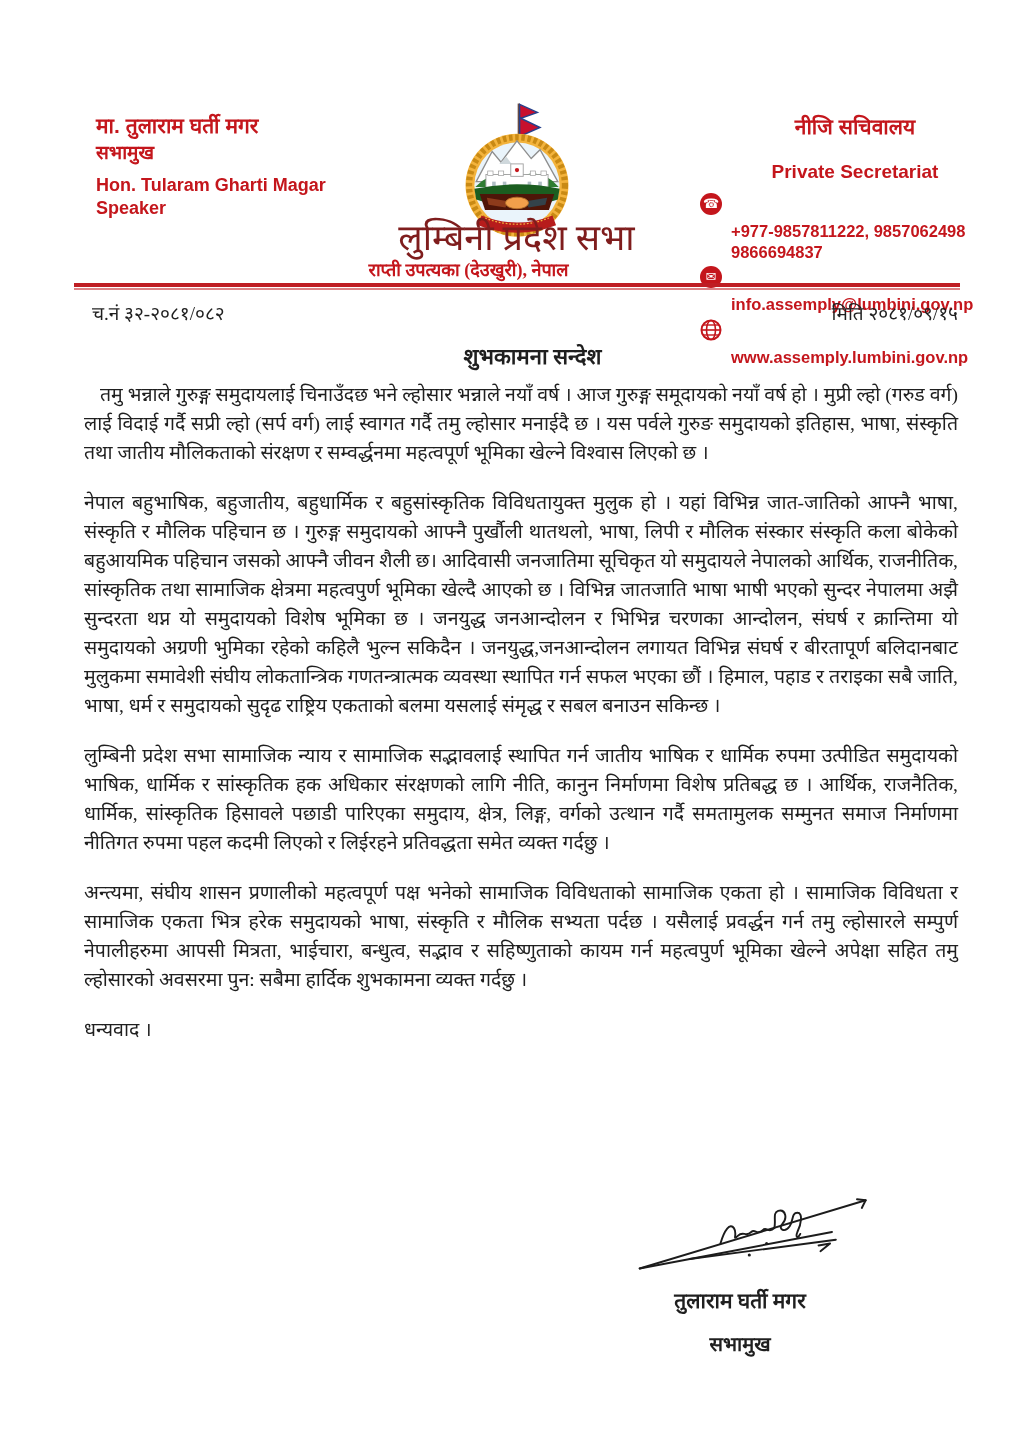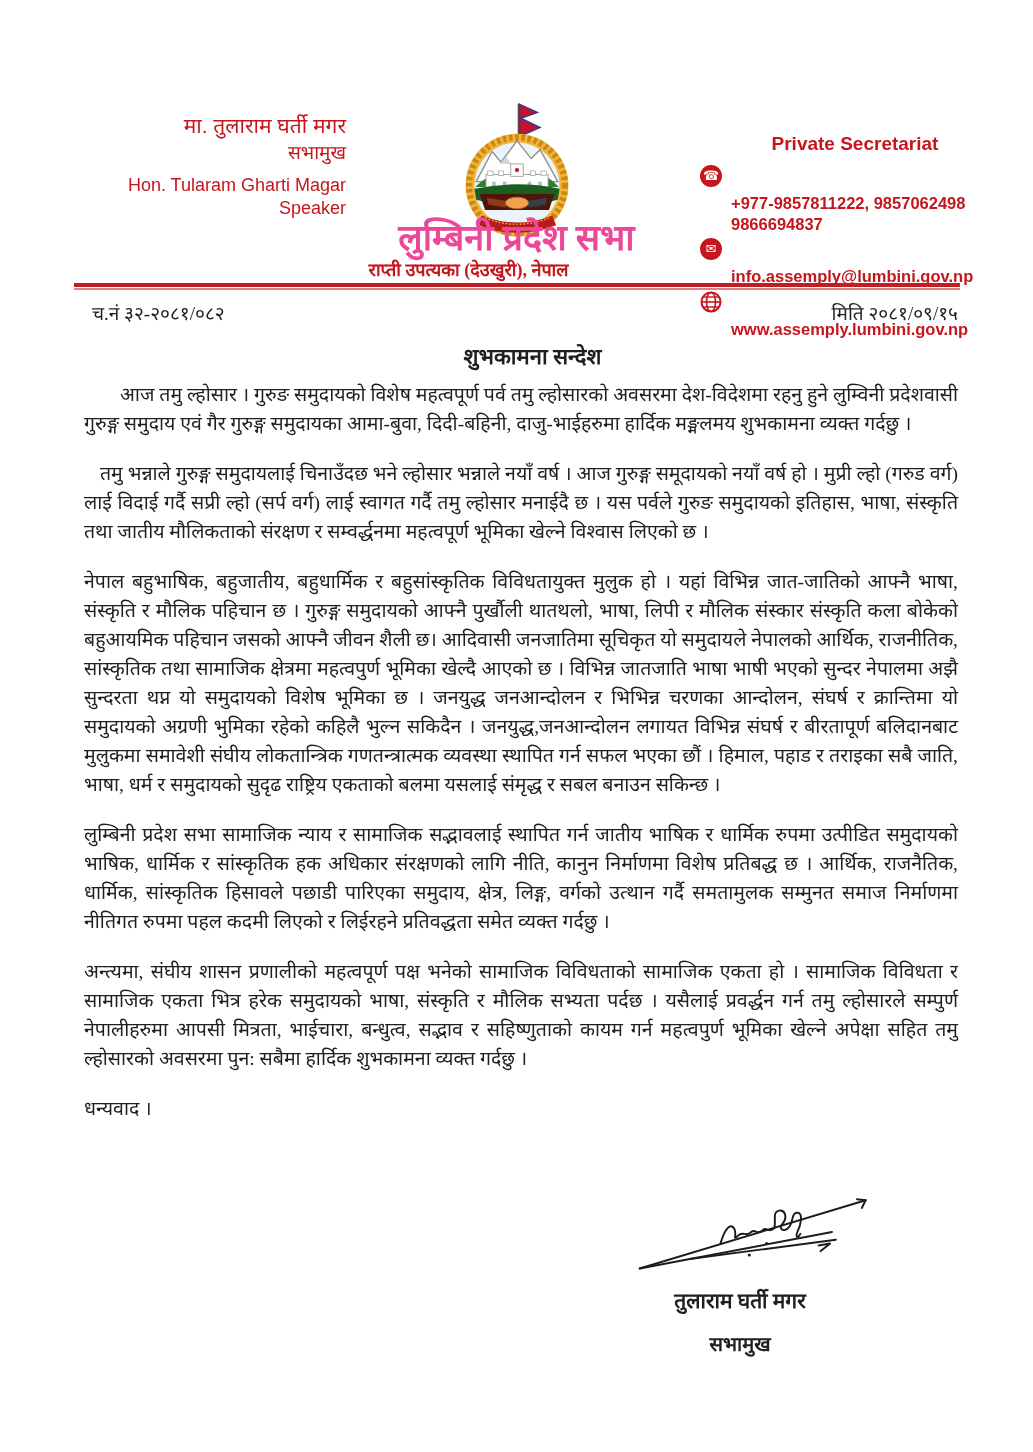--- a/index.html
+++ b/index.html
@@ -3,34 +3,34 @@
 <meta charset="utf-8">
 <style>
   html,body{margin:0;padding:0;background:#e9e9e9;}
   .page{
     position:relative;width:1033px;height:1452px;margin:0 auto;
     background:#ffffff;overflow:hidden;
     font-family:"Liberation Serif","DejaVu Serif",serif;color:#1f1f1f;
   }
   
   .hdr-left{
-    position:absolute;left:96px;top:112px;width:250px;text-align:right;
-    color:#c4161c;font-weight:normal;line-height:1.3;
+    position:absolute;left:96px;top:112px;width:250px;text-align:left;
+    color:#c4161c;font-weight:bold;line-height:1.3;
     font-family:"Liberation Sans","DejaVu Sans",sans-serif;
   }
   .hdr-left .np1{font-size:21px;}
   .hdr-left .np2{font-size:19px;margin-top:2px;}
   .hdr-left .en1{font-size:18px;margin-top:8px;}
   .hdr-left .en2{font-size:18px;margin-top:0;}
 
   .emblem{position:absolute;left:432px;top:100px;width:170px;height:142px;}
 
   .org-name{
     position:absolute;left:0;top:212px;width:1033px;text-align:center;
-    color:#ec4899;font-weight:bold;font-size:36px;
+    color:#7f1d1d;font-weight:normal;font-size:36px;
     font-family:"Liberation Serif","DejaVu Serif",serif;
   }
   .org-addr{
     position:absolute;left:0;top:257px;width:937px;text-align:center;
     color:#c4161c;font-weight:bold;font-size:18px;
   }
 
   .hdr-right{
     position:absolute;left:700px;top:112px;width:310px;
     color:#c4161c;font-weight:bold;
@@ -132,20 +132,21 @@
 
       <path d="M50 130 Q90 146 130 130 L134 141 Q90 158 46 141 Z" fill="#b71c1c"></path>
       <path d="M54 133 Q90 147 126 133" fill="none" stroke="#f3b33c" stroke-width="1.4" stroke-dasharray="2 2"></path>
     </svg>
   </div>
 
   <div class="org-name">लुम्बिनी प्रदेश सभा</div>
   <div class="org-addr">राप्ती उपत्यका (देउखुरी), नेपाल</div>
 
   <div class="hdr-right">
+    <div class="sec-np">नीजि सचिवालय</div>
     <div class="sec-en">Private Secretariat</div>
     <div class="contact">
       <div class="c-row">
         <span class="c-ico">☎</span>
         <span class="c-txt">
           <div>+977-9857811222, 9857062498</div>
           <div class="c-sub">9866694837</div>
         </span>
       </div>
       <div class="c-row">
@@ -173,21 +174,20 @@
   </div>
 
   <div class="ref-row">
     <span class="ref-no">च.नं ३२-२०८१/०८२</span>
     <span class="ref-date">मिति २०८१/०९/१५</span>
   </div>
 
   <div class="subject">शुभकामना सन्देश</div>
 
   <div class="body">
-    <p class="ind1">आज तमु ल्होसार ।  गुरुङ समुदायको विशेष महत्वपूर्ण पर्व तमु ल्होसारको अवसरमा देश-विदेशमा रहनु हुने लुम्विनी प्रदेशवासी गुरुङ्ग समुदाय एवं गैर गुरुङ्ग समुदायका आमा-बुवा, दिदी-बहिनी, दाजु-भाईहरुमा हार्दिक मङ्मलमय शुभकामना व्यक्त गर्दछु ।</p>
     <p class="ind2">तमु भन्नाले गुरुङ्ग समुदायलाई चिनाउँदछ भने ल्होसार भन्नाले नयाँ वर्ष । आज गुरुङ्ग समूदायको नयाँ वर्ष हो । मुप्री ल्हो (गरुड वर्ग) लाई विदाई गर्दै सप्री ल्हो (सर्प वर्ग) लाई स्वागत गर्दै तमु ल्होसार मनाईदै छ ।  यस पर्वले गुरुङ  समुदायको इतिहास, भाषा, संस्कृति तथा जातीय मौलिकताको संरक्षण र सम्वर्द्धनमा महत्वपूर्ण भूमिका खेल्ने विश्वास लिएको छ ।</p>
     <p>नेपाल बहुभाषिक, बहुजातीय, बहुधार्मिक र बहुसांस्कृतिक विविधतायुक्त मुलुक हो । यहां विभिन्न जात-जातिको आफ्नै भाषा, संस्कृति र मौलिक पहिचान छ । गुरुङ्ग समुदायको आफ्नै पुर्खौली थातथलो, भाषा, लिपी र मौलिक संस्कार संस्कृति कला बोकेको बहुआयमिक पहिचान जसको आफ्नै जीवन शैली छ। आदिवासी जनजातिमा सूचिकृत यो समुदायले नेपालको आर्थिक, राजनीतिक, सांस्कृतिक तथा सामाजिक क्षेत्रमा महत्वपुर्ण भूमिका खेल्दै आएको छ । विभिन्न जातजाति भाषा भाषी भएको सुन्दर नेपालमा अझै सुन्दरता थप्न यो समुदायको विशेष भूमिका छ । जनयुद्ध जनआन्दोलन र भिभिन्न चरणका आन्दोलन, संघर्ष र क्रान्तिमा यो समुदायको अग्रणी भुमिका रहेको कहिलै भुल्न सकिदैन । जनयुद्ध,जनआन्दोलन लगायत विभिन्न संघर्ष र बीरतापूर्ण बलिदानबाट मुलुकमा समावेशी संघीय लोकतान्त्रिक गणतन्त्रात्मक व्यवस्था स्थापित गर्न सफल भएका छौं । हिमाल, पहाड र तराइका सबै जाति, भाषा, धर्म र समुदायको सुदृढ राष्ट्रिय एकताको बलमा यसलाई संमृद्ध र सबल बनाउन सकिन्छ ।</p>
     <p>लुम्बिनी प्रदेश सभा सामाजिक न्याय र सामाजिक सद्भावलाई स्थापित गर्न जातीय भाषिक र धार्मिक रुपमा उत्पीडित समुदायको भाषिक, धार्मिक र सांस्कृतिक हक अधिकार संरक्षणको लागि नीति, कानुन निर्माणमा विशेष प्रतिबद्ध छ ।  आर्थिक, राजनैतिक, धार्मिक, सांस्कृतिक हिसावले पछाडी पारिएका समुदाय, क्षेत्र, लिङ्ग, वर्गको उत्थान गर्दै समतामुलक सम्मुनत समाज निर्माणमा नीतिगत रुपमा पहल कदमी लिएको र लिईरहने प्रतिवद्धता समेत व्यक्त गर्दछु ।</p>
     <p>अन्त्यमा, संघीय शासन प्रणालीको महत्वपूर्ण पक्ष भनेको सामाजिक विविधताको सामाजिक एकता हो । सामाजिक विविधता र सामाजिक एकता भित्र हरेक समुदायको भाषा, संस्कृति र मौलिक सभ्यता पर्दछ । यसैलाई प्रवर्द्धन गर्न तमु ल्होसारले सम्पुर्ण नेपालीहरुमा आपसी मित्रता, भाईचारा, बन्धुत्व, सद्भाव र सहिष्णुताको कायम गर्न  महत्वपुर्ण भूमिका खेल्ने अपेक्षा सहित तमु ल्होसारको अवसरमा पुन: सबैमा हार्दिक शुभकामना व्यक्त गर्दछु ।</p>
     <p class="closing">धन्यवाद ।</p>
   </div>
 
   <div class="sig-svg">
     <svg viewBox="0 0 260 100" width="250" height="100">
       <g fill="none" stroke="#1c1c1c" stroke-width="2" stroke-linecap="round">

